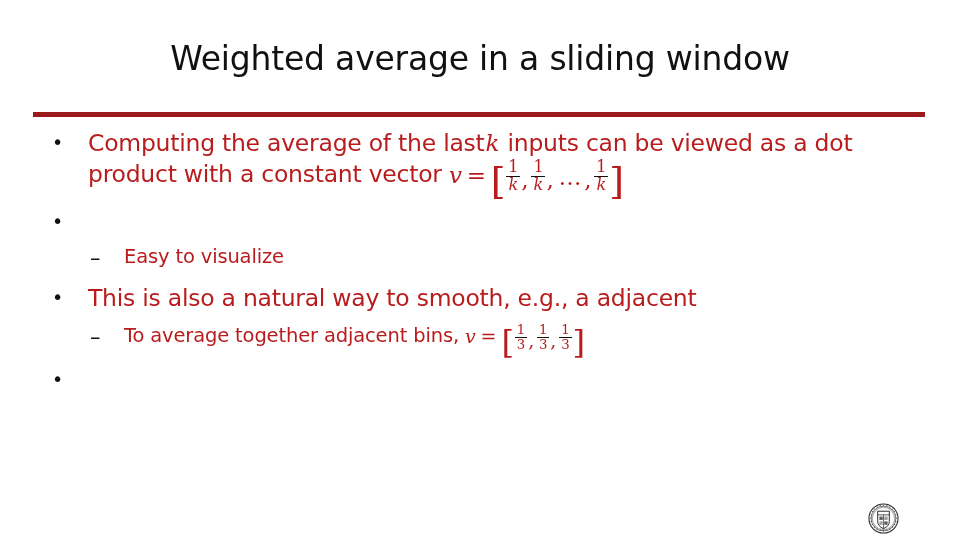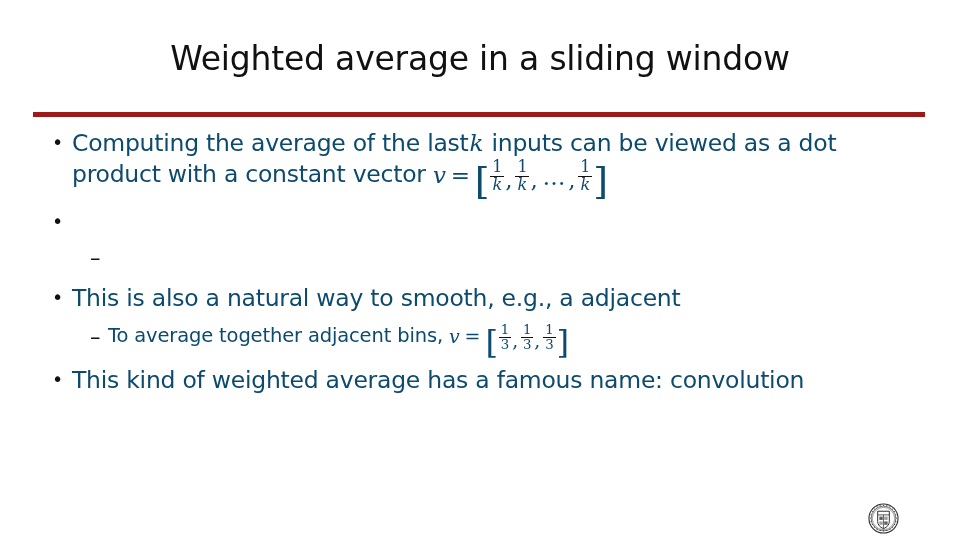--- a/index.html
+++ b/index.html
@@ -83,23 +83,24 @@
     font-size: 21px;
     width: 18px;
     margin-top: 0px;
   }
 
   .bullet-text {
     flex: 1 1 auto;
     font-family: "DejaVu Sans", sans-serif;
     font-size: 23.5px;
     line-height: 1.34;
-    color: #0c4a6e;
+    color: #b91c1c;
     letter-spacing: -0.25px;
     max-width: 852px;
+    margin-left: 16px;
   }
   .bullet-row.sub .bullet-text {
     font-size: 19.5px;
     line-height: 1.34;
     letter-spacing: -0.15px;
   }
 
   .spacer-l1 { height: 9px; }
   .spacer-l2 { height: 7px; }
 
@@ -226,41 +227,41 @@
     <div class="spacer-l1"></div>
 
     <div class="bullet-row">
       <span class="marker dot">•</span>
     </div>
 
     <div class="spacer-l2"></div>
 
     <div class="bullet-row sub">
       <span class="marker dash">–</span>
+      <span class="bullet-text">Easy to visualize</span>
     </div>
 
     <div class="spacer-l1"></div>
 
     <div class="bullet-row">
       <span class="marker dot">•</span>
       <span class="bullet-text">This is also a natural way to smooth, e.g., a adjacent</span>
     </div>
 
     <div class="spacer-l2"></div>
 
     <div class="bullet-row sub">
       <span class="marker dash">–</span>
       <span class="bullet-text"><span>To average together adjacent bins,</span> <span class="math"><span>v</span><span class="op">=</span><span class="brk">[</span><span class="frac"><span class="num">1</span><span class="den upright">3</span></span><span class="comma">,</span><span class="frac"><span class="num">1</span><span class="den upright">3</span></span><span class="comma">,</span><span class="frac"><span class="num">1</span><span class="den upright">3</span></span><span class="brk">]</span></span></span>
     </div>
 
     <div class="spacer-l1"></div>
 
     <div class="bullet-row">
       <span class="marker dot">•</span>
-      <span class="bullet-text">This kind of weighted average has a famous name: convolution</span>
     </div>
 
   </div>
 
   <div class="logo">
     <svg class="logo-seal" viewBox="0 0 64 64">
       <circle cx="32" cy="32" r="30" fill="none" stroke="#2a2a2a" stroke-width="2.2"></circle>
       <circle cx="32" cy="32" r="25.5" fill="none" stroke="#2a2a2a" stroke-width="1.3"></circle>
       <circle cx="32" cy="32" r="23" fill="none" stroke="#2a2a2a" stroke-width="0.9"></circle>
       <g fill="#2a2a2a">

